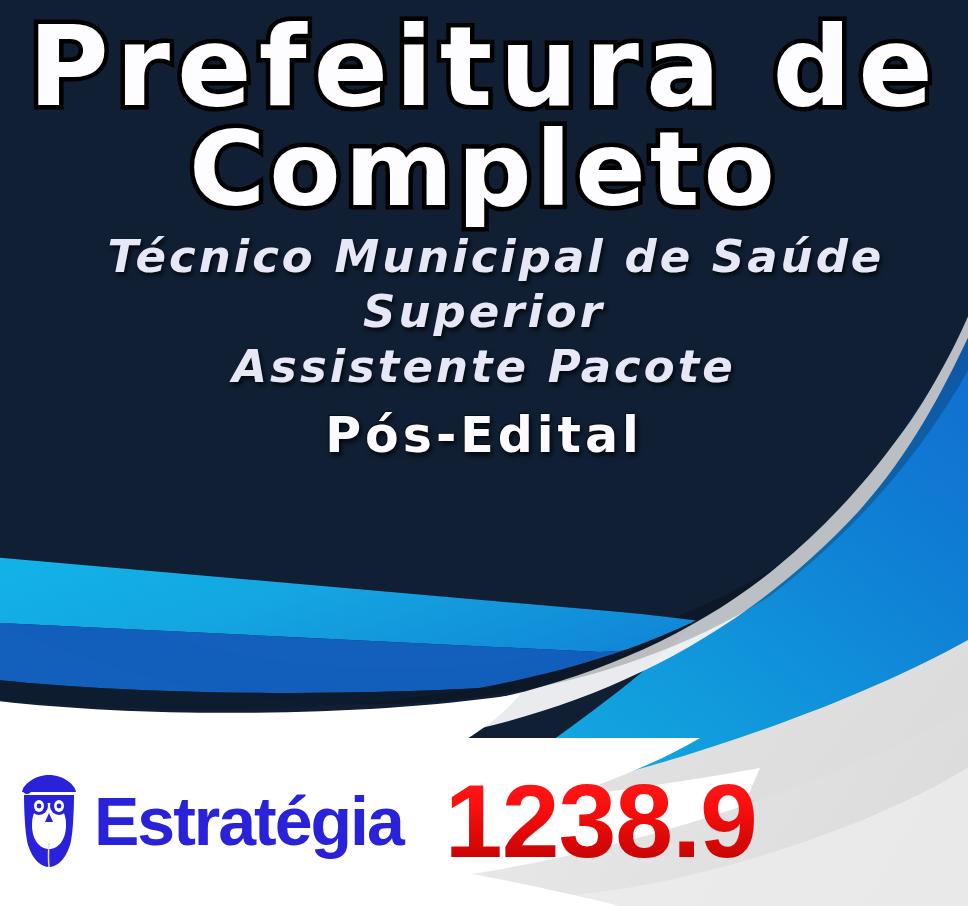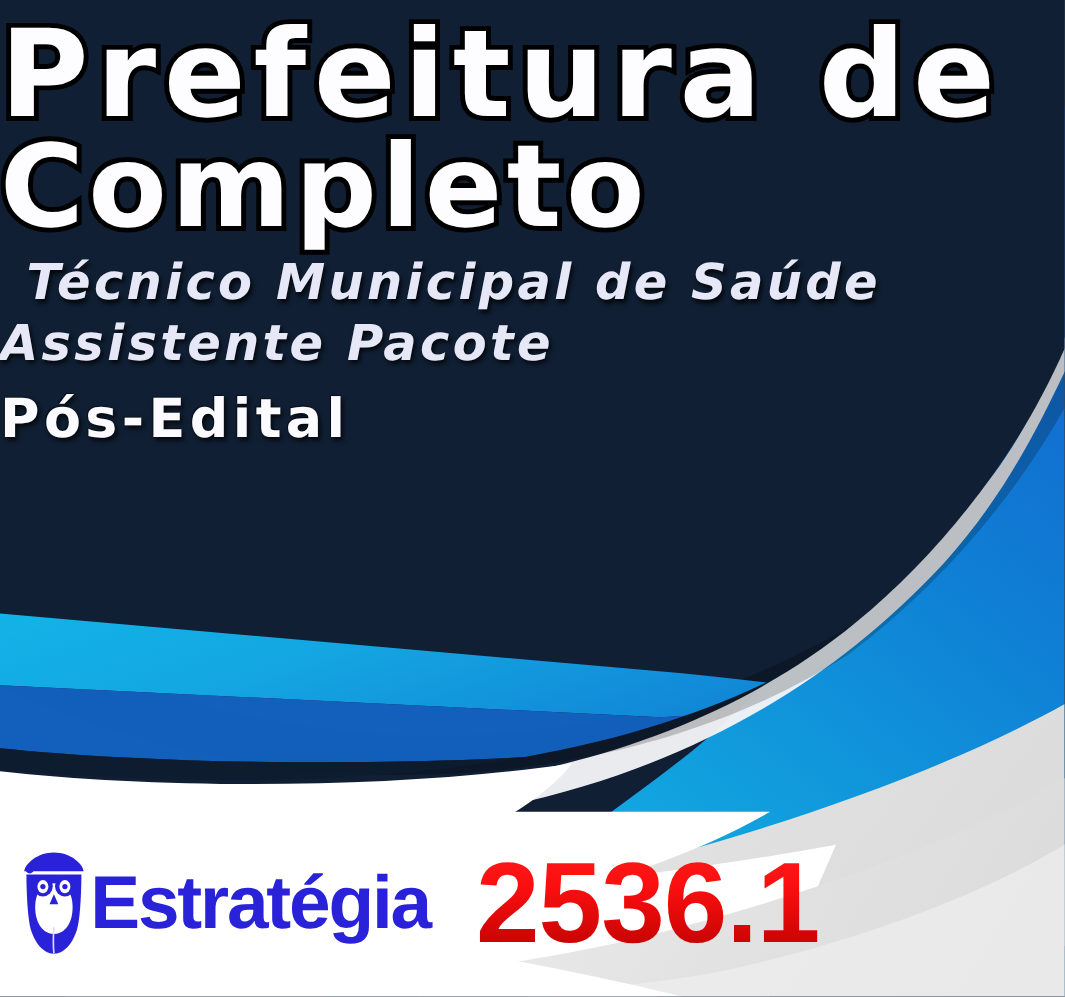--- a/index.html
+++ b/index.html
@@ -35,21 +35,21 @@
   .bg-band.b4{ left:-60px; top:196px; width:1100px; height:34px;
                background:linear-gradient(180deg, rgba(255,255,255,.02), rgba(255,255,255,.006)); transform:rotate(-.8deg); }
 
   
   .swoosh-wrap{ position:absolute; left:0; top:0; width:968px; height:906px; }
   .swoosh-wrap svg{ display:block; width:968px; height:906px; }
 
   
   .text-stack{
     position:absolute; left:0; top:0; width:968px;
-    text-align:left;
+    text-align:center;
     z-index:6;
   }
 
   .t-title{
     font-family:"DejaVu Sans", sans-serif;
     font-weight:700;
     color:#fdfdff;
     font-size:108px;
     line-height:.97;
     letter-spacing:6px;
@@ -98,21 +98,21 @@
     white-space:nowrap;
   }
 
   
   .footer{
     position:absolute; left:0; bottom:0; width:968px; height:170px;
     z-index:8;
     display:flex; align-items:center;
   }
   .brand{
-    display:flex; align-items:center; gap:2px;
+    display:flex; align-items:center; gap:14px;
     margin-left:18px;
   }
   .owl{ width:62px; height:96px; flex:0 0 auto; }
   .brand-name{
     font-family:"Liberation Sans", sans-serif;
     font-weight:700;
     font-size:68px;
     color:#2a22d8;
     letter-spacing:-2px;
     line-height:1;
@@ -212,20 +212,21 @@
 
       <path d="M40,796 C200,834 420,856 620,906 L60,906 C40,880 34,836 40,796 Z" fill="#ffffff"></path>
       <path d="M-10,780 C180,828 420,862 600,906 L-10,906 Z" fill="#ffffff"></path>
     </svg>
   </div>
 
   <div class="text-stack">
     <div class="t-title l1">Prefeitura de</div>
     <div class="t-title l2">Completo</div>
     <div class="t-sub s1">Técnico Municipal de Saúde</div>
+    <div class="t-sub s2">Superior</div>
     <div class="t-sub s3">Assistente Pacote</div>
     <div class="t-pos">Pós-Edital</div>
   </div>
 
   <div class="footer">
     <div class="brand">
       <span class="owl">
         <svg viewBox="0 0 62 96" width="62" height="96" aria-hidden="true">
 
           <path d="M31 2 C16 2 5 12 4 19 L58 19 C57 12 46 2 31 2 Z" fill="#2a22d8"></path>
@@ -249,16 +250,16 @@
           <circle cx="41" cy="33" r="2.4" fill="#2a22d8"></circle>
 
           <path d="M31 40 L27 49 L35 49 Z" fill="#2a22d8"></path>
 
           <path d="M31 76 L31 94" stroke="#2a22d8" stroke-width="2" fill="none"></path>
           <path d="M31 70 C31 70 30 84 31 94" stroke="#dcdcf5" stroke-width="1.5" fill="none"></path>
         </svg>
       </span>
       <span class="brand-name">Estratégia</span>
     </div>
-    <span class="year">2536.1</span>
+    <span class="year">1238.9</span>
   </div>
 
 </div>
 
 </body></html>

